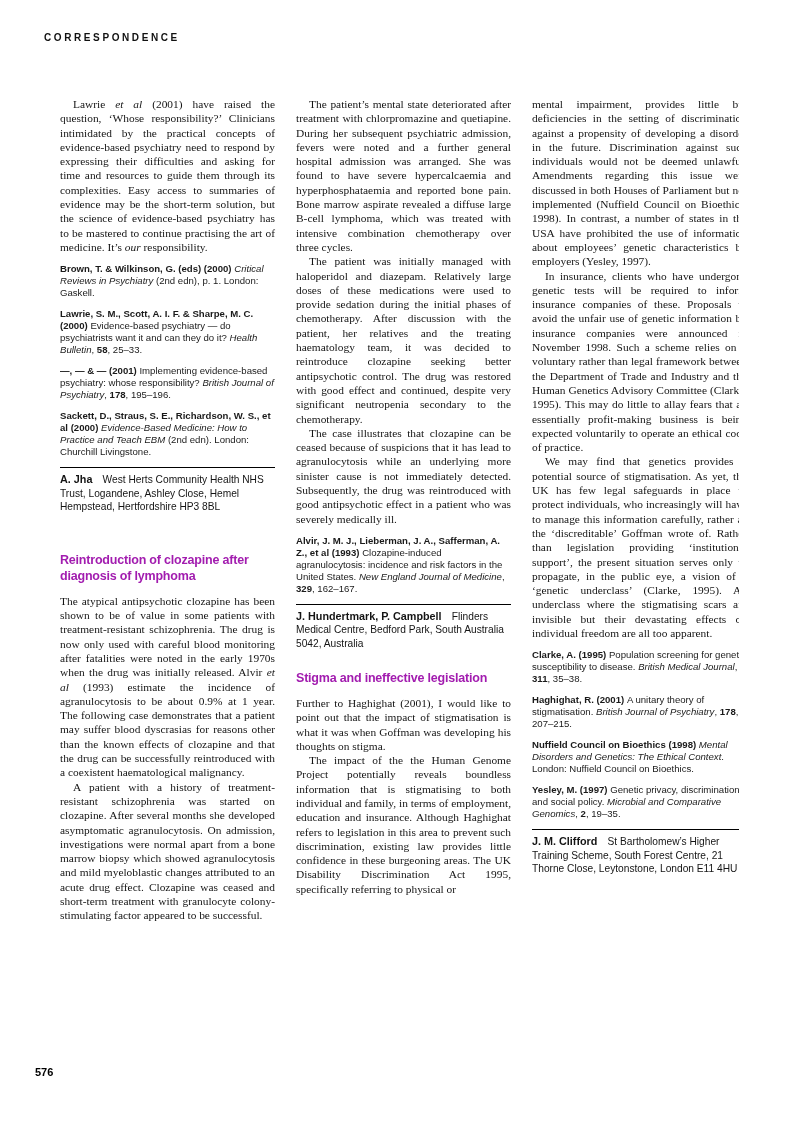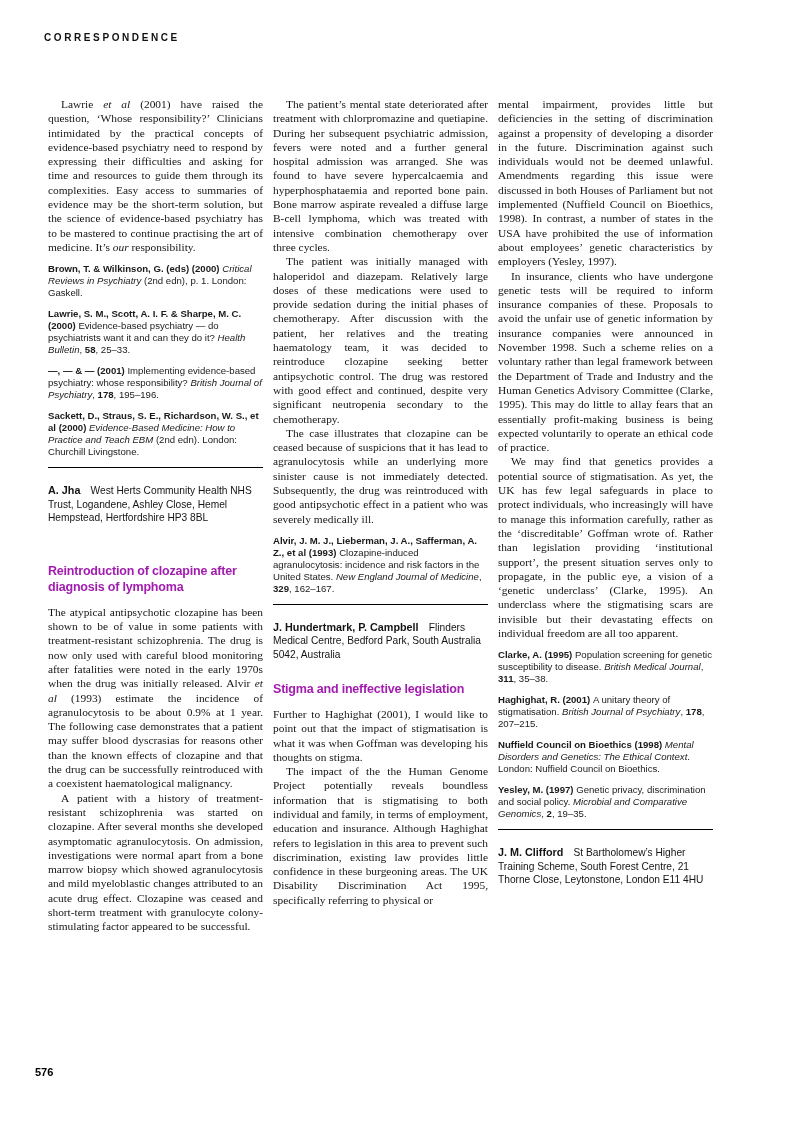--- a/index.html
+++ b/index.html
@@ -15,43 +15,43 @@
     overflow: hidden;
     background: #ffffff;
   }
   .running-head {
     position: absolute; top: 32px; left: 44px;
     font-family: "Liberation Sans", sans-serif;
     font-weight: bold; font-size: 10px;
     letter-spacing: 2.6px; color: #111;
   }
   .columns {
-    position: absolute; top: 97px; left: 48px;
+    position: absolute; top: 97px; left: 60px;
     display: grid;
     grid-template-columns: 215px 215px 215px;
-    column-gap: 10px;
+    column-gap: 21px;
   }
   .col { min-width: 0; }
   p.body {
     margin: 0;
     font-size: 11.4px; line-height: 14.3px;
     text-align: justify;
     hyphens: auto;
   }
   p.body.ind { text-indent: 13px; }
   .refs { margin-top: 9px; }
   p.ref {
     margin: 0 0 9px 0;
     font-family: "Liberation Sans", sans-serif;
     font-size: 9.6px; line-height: 12px;
     color: #1a1a1a;
   }
   p.sig {
     margin: 6px 0 0 0;
-    padding-top: 16px;
+    padding-top: 5px;
     border-top: 1.2px solid #000;
     font-family: "Liberation Sans", sans-serif;
     font-size: 10.2px; line-height: 13.5px;
   }
   p.sig .b { font-size: 10.8px; }
   h2.letter-title {
     margin: 38px 0 9px 0;
     font-family: Liberation Sans, sans-serif;
     font-weight: bold;
     font-size: 12.5px; line-height: 16.5px;

